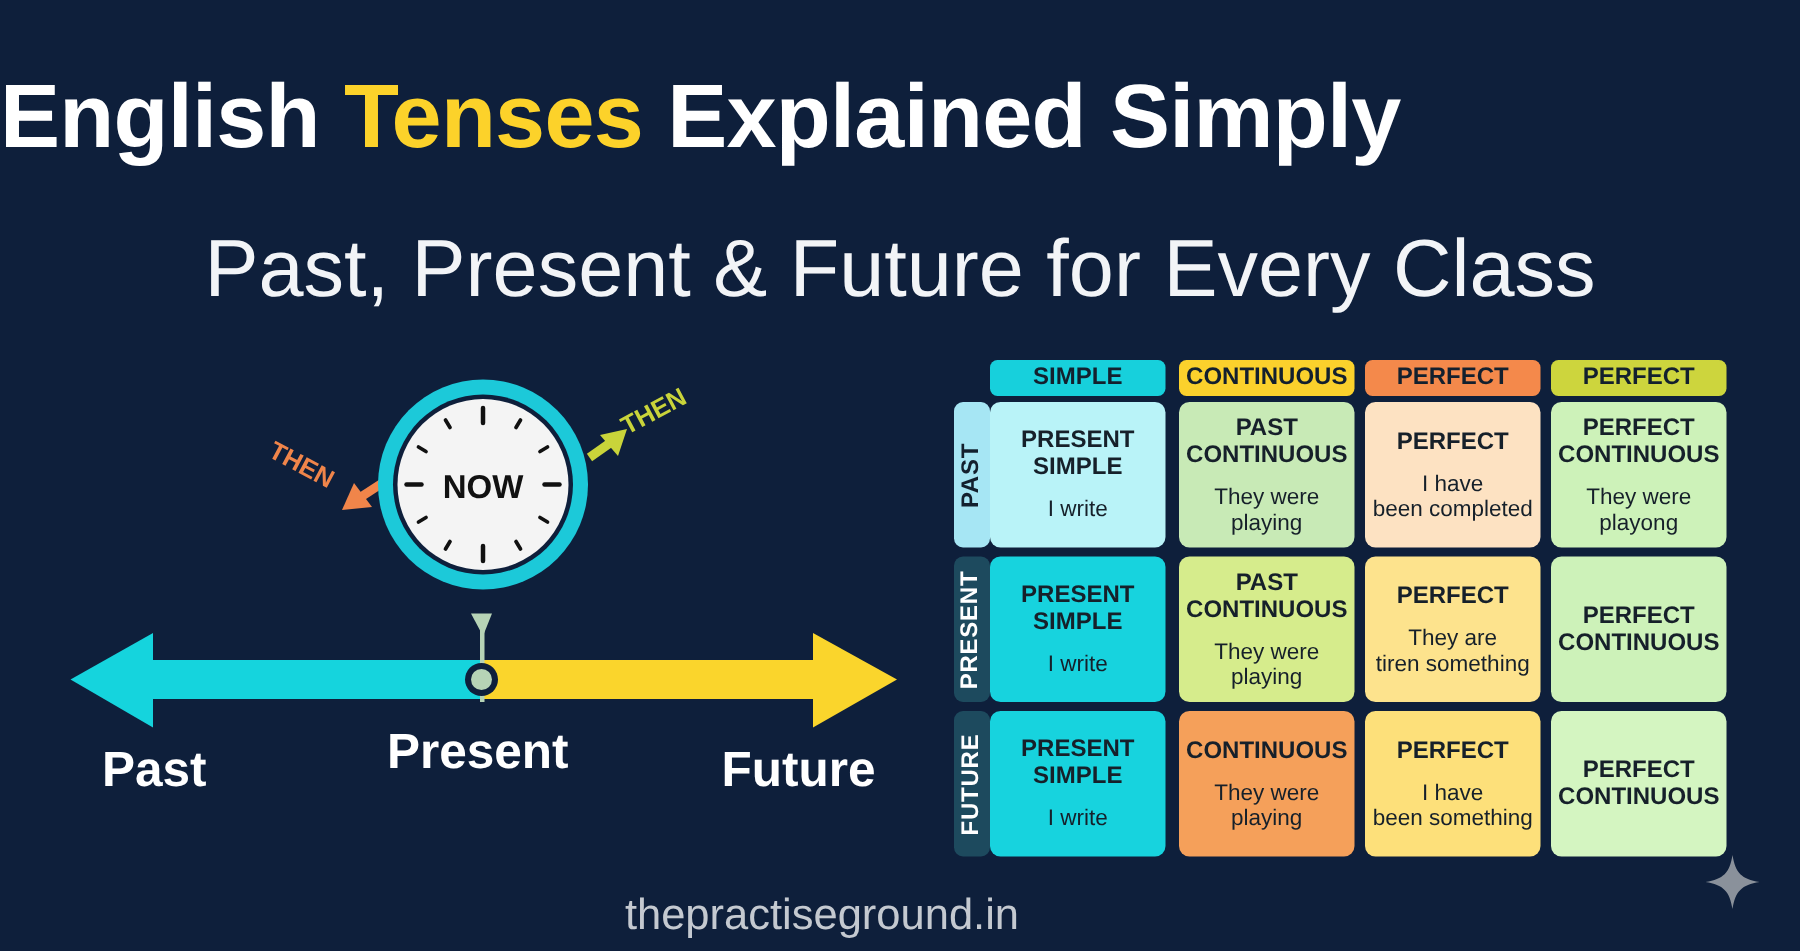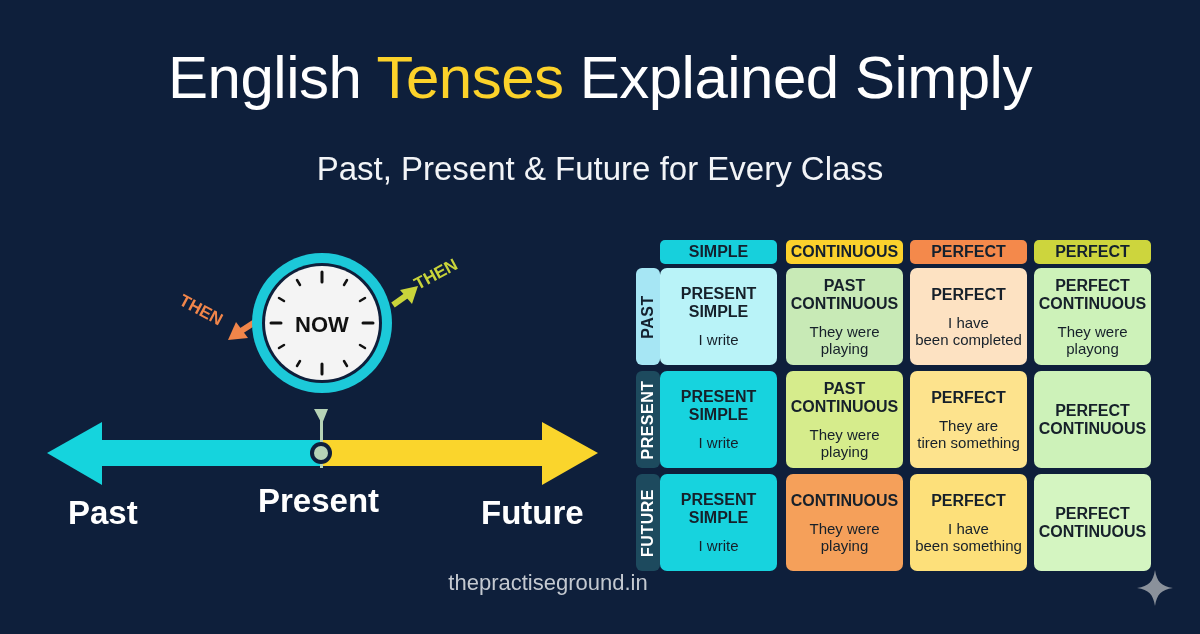--- a/index.html
+++ b/index.html
@@ -5,27 +5,27 @@
   * { margin: 0; padding: 0; box-sizing: border-box; }
   html, body { width: 1200px; height: 634px; overflow: hidden; }
   body {
     background: #0e1f3b;
     font-family: "Liberation Sans", "DejaVu Sans", sans-serif;
     color: #ffffff;
     position: relative;
   }
   .title {
     position: absolute; left: 0; top: 48px; width: 1200px;
-    text-align: center; font-weight: 400; font-size: 60px; letter-spacing: -0.5px;
+    font-weight: 700; font-size: 60px; letter-spacing: -0.5px;
     line-height: 1;
   }
   .title .hl { color: #fcd22a; }
   .subtitle {
     position: absolute; left: 0; top: 152px; width: 1200px;
-    text-align: center; font-size: 33px; color: #f2f4f7; line-height: 1;
+    text-align: center; font-size: 54px; color: #f2f4f7; line-height: 1;
   }
   .timeline-svg { position: absolute; left: 0; top: 230px; }
   .tl-label {
     position: absolute; font-weight: 700; font-size: 33px; color: #ffffff;
   }
   .grid {
     position: absolute; left: 636px; top: 240px;
   }
   .col-head {
     position: absolute; height: 24px; border-radius: 5px;
@@ -41,22 +41,22 @@
     font-weight: 700; font-size: 16px; letter-spacing: 0.5px;
   }
   .cell {
     position: absolute; width: 117px; height: 97px; border-radius: 7px;
     display: flex; flex-direction: column; align-items: center; justify-content: center;
     text-align: center; color: #16202a;
   }
   .cell .ct { font-weight: 700; font-size: 16px; line-height: 18px; }
   .cell .ce { font-size: 15px; line-height: 17px; margin-top: 10px; }
   .footer {
-    position: absolute; left: 0; width: 1096px; top: 570px;
-    text-align: center; font-size: 22px; color: #c4c9d0;
+    position: absolute; left: 0; width: 1096px; top: 594px;
+    text-align: center; font-size: 29px; color: #c4c9d0;
   }
   .sparkle { position: absolute; left: 1135px; top: 568px; }
 </style>
 </head>
 <body>
 
 <div class="title"><span>English </span><span class="hl">Tenses</span><span> Explained Simply</span></div>
 <div class="subtitle">Past, Present &amp; Future for Every Class</div>
 
 <svg class="timeline-svg" width="620" height="260" viewBox="0 230 620 260">

